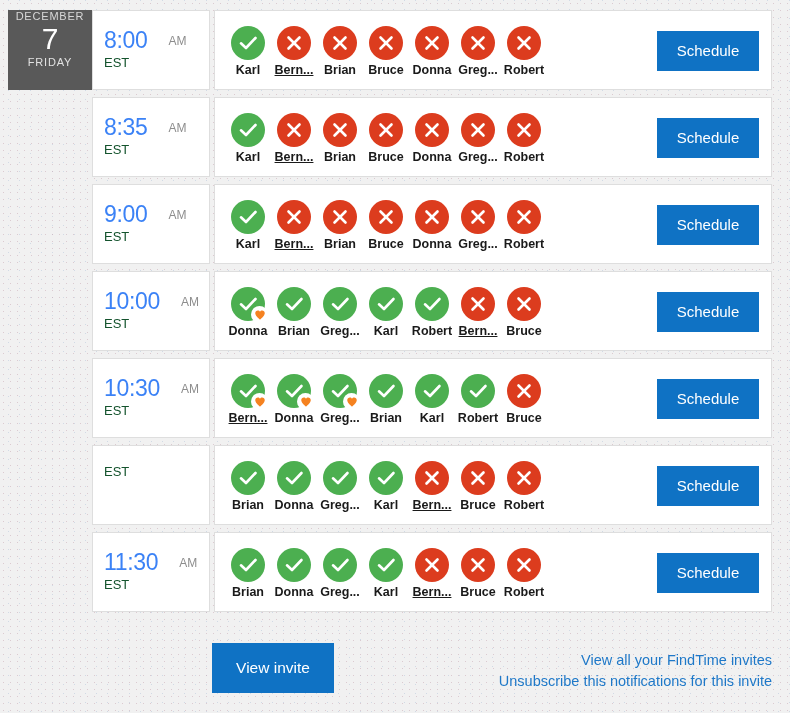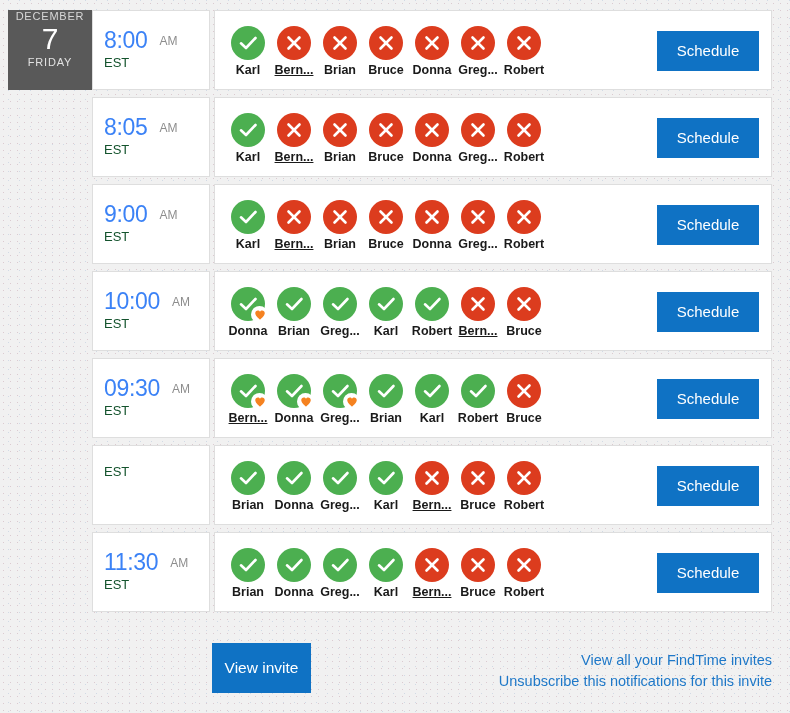--- a/index.html
+++ b/index.html
@@ -88,21 +88,21 @@
     font-size: 23px;
     color: #3b82f6;
     font-weight: 400;
     line-height: 26px;
     letter-spacing: -0.3px;
     display: inline-block;
   }
   .time-ampm {
     font-size: 12px;
     color: #8d8d8d;
-    margin-left: 12px;
+    margin-left: 21px;
     display: inline-block;
     vertical-align: 3px;
   }
   .time-tz {
     font-size: 13px;
     color: #14532d;
     line-height: 17px;
     margin-top: 1px;
   }
 
@@ -192,21 +192,21 @@
     position: absolute;
     left: 0;
     top: 628px;
     width: 790px;
     height: 85px;
   }
   #view-invite-btn {
     position: absolute;
     left: 212px;
     top: 15px;
-    width: 99px;
+    width: 122px;
     height: 50px;
     background: #0f72c4;
     color: #ffffff;
     border: none;
     font-size: 15.5px;
     font-family: "Liberation Sans", sans-serif;
     cursor: pointer;
     padding: 0;
   }
   #footer-links {
@@ -315,21 +315,21 @@
               </div>
             </div>
             <div class="att-name">Robert</div>
           </div>
         </div>
         <button class="schedule-btn">Schedule</button>
       </div>
     </div>
     <div class="slot-row no-date" style="top: 87px;">
       <div class="time-cell">
-        <div><span class="time-main">8:05</span><span class="time-ampm">AM</span></div>
+        <div><span class="time-main">8:35</span><span class="time-ampm">AM</span></div>
         <div class="time-tz">EST</div>
       </div>
       <div class="slot-body">
         <div class="attendees">
           <div class="attendee">
             <div class="av-wrap">
               <div class="avatar yes">
                 <svg width="34" height="34" viewBox="0 0 34 34">
                   <path d="M10 17.3 L15 22 L24.5 12" stroke="#ffffff" stroke-width="2.6" fill="none" stroke-linecap="round" stroke-linejoin="round"></path>
                 </svg>
@@ -577,21 +577,21 @@
               </div>
             </div>
             <div class="att-name">Bruce</div>
           </div>
         </div>
         <button class="schedule-btn">Schedule</button>
       </div>
     </div>
     <div class="slot-row no-date" style="top: 348px;">
       <div class="time-cell">
-        <div><span class="time-main">09:30</span><span class="time-ampm">AM</span></div>
+        <div><span class="time-main">10:30</span><span class="time-ampm">AM</span></div>
         <div class="time-tz">EST</div>
       </div>
       <div class="slot-body">
         <div class="attendees">
           <div class="attendee">
             <div class="av-wrap">
               <div class="avatar yes">
                 <svg width="34" height="34" viewBox="0 0 34 34">
                   <path d="M10 17.3 L15 22 L24.5 12" stroke="#ffffff" stroke-width="2.6" fill="none" stroke-linecap="round" stroke-linejoin="round"></path>
                 </svg>

